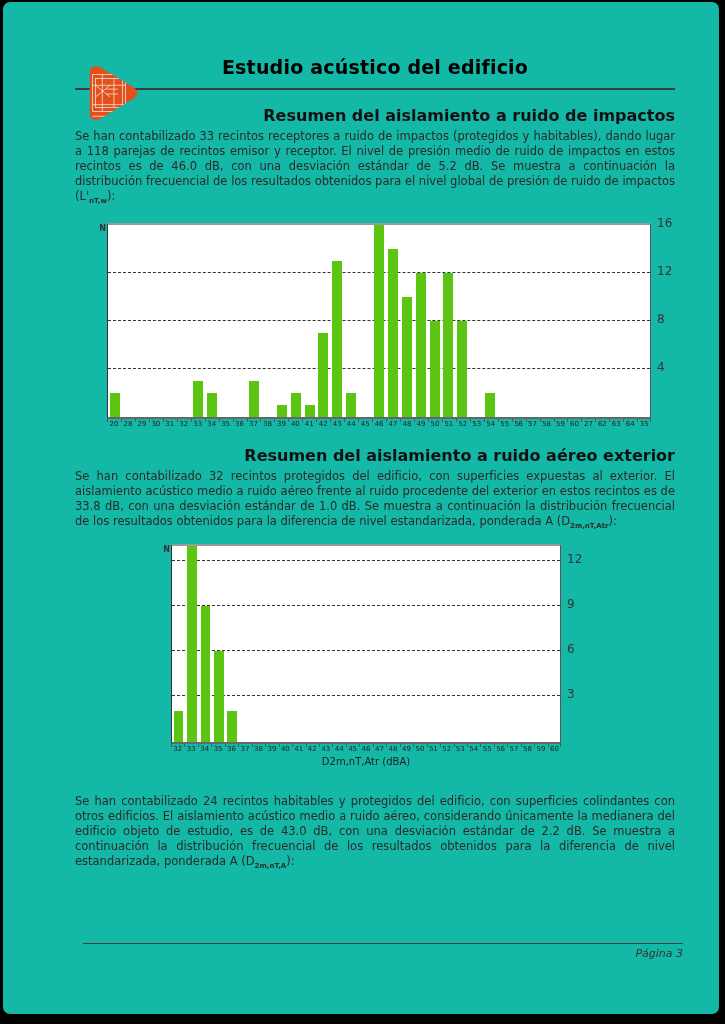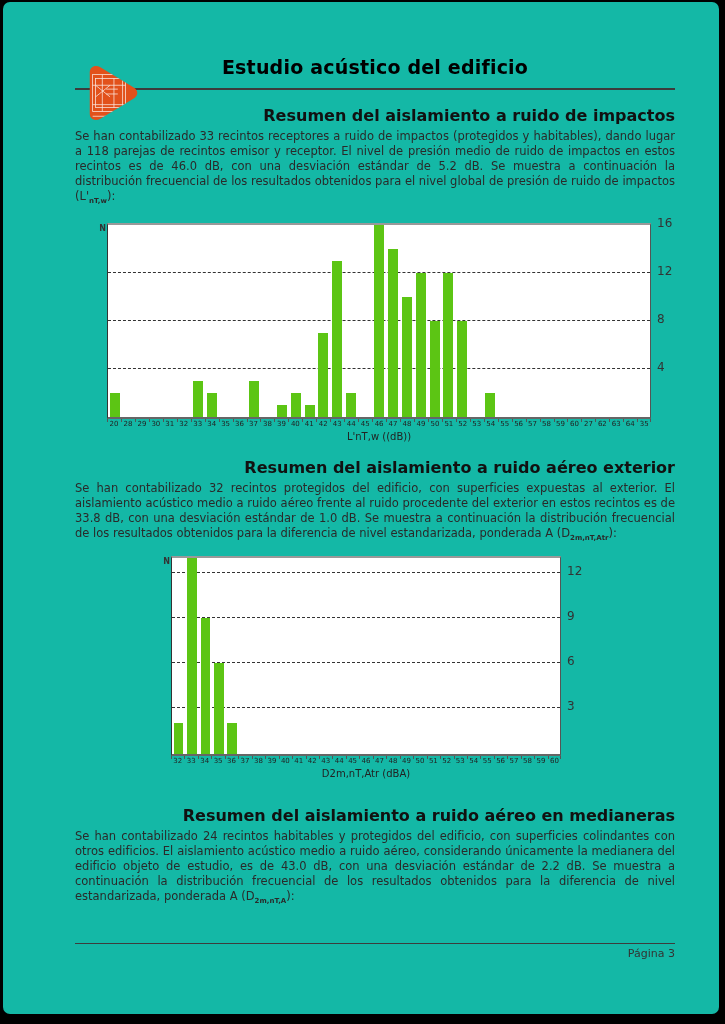--- a/index.html
+++ b/index.html
@@ -85,21 +85,21 @@
     content:"";position:absolute;left:0;top:0;width:1px;height:3px;background:#555;
   }
   .xrow::after{
     content:"";position:absolute;right:0;top:0;width:1px;height:3px;background:#555;
   }
   .xcaption{
     text-align:center;font-size:10px;color:#222;margin-top:1px;
   }
   
   .footer{
-    position:absolute;left:72px;width:600px;top:941px;
+    position:absolute;left:80px;width:600px;top:941px;font-style:italic;
   }
   .footer-rule{border:none;border-top:1.5px solid #3c3c3c;margin:0 0 3px 0;}
   .page-num{text-align:right;font-size:11px;color:#333;}
 </style>
 </head>
 <body>
 
 <div class="page">
   <div class="content">
 
@@ -197,21 +197,20 @@
           <span>57</span>
           <span>58</span>
           <span>59</span>
           <span>60</span>
           <span>27</span>
           <span>62</span>
           <span>63</span>
           <span>64</span>
           <span>35</span>
         </div>
-      <div class="xcaption">L'nT,w ((dB))</div>
     </div>
 
     <div class="section">
       <h2>Resumen del aislamiento a ruido aéreo exterior</h2>
       <p><span>Se han contabilizado 32 recintos protegidos del edificio, con superficies expuestas al exterior. El aislamiento acústico medio a ruido aéreo frente al ruido procedente del exterior en estos recintos es de 33.8 dB, con una desviación estándar de 1.0 dB. Se muestra a continuación la distribución frecuencial de los resultados obtenidos para la diferencia de nivel estandarizada, ponderada A </span><span>(D</span><sub>2m,nT,Atr</sub><span>):</span></p>
     </div>
 
     <div class="chart chart2">
       <div class="plot">
         <span class="nlabel">N</span>
@@ -257,21 +256,20 @@
           <span>56</span>
           <span>57</span>
           <span>58</span>
           <span>59</span>
           <span>60</span>
         </div>
       <div class="xcaption">D2m,nT,Atr (dBA)</div>
     </div>
 
     <div class="section" style="margin-top:27px;">
-      <h2>Resumen del aislamiento a ruido aéreo en medianeras</h2>
       <p><span>Se han contabilizado 24 recintos habitables y protegidos del edificio, con superficies colindantes con otros edificios. El aislamiento acústico medio a ruido aéreo, considerando únicamente la medianera del edificio objeto de estudio, es de 43.0 dB, con una desviación estándar de 2.2 dB. Se muestra a continuación la distribución frecuencial de los resultados obtenidos para la diferencia de nivel estandarizada, ponderada A </span><span>(D</span><sub>2m,nT,A</sub><span>):</span></p>
     </div>
 
   </div>
 
   <div class="footer">
     <hr class="footer-rule">
     <div class="page-num">Página 3</div>
   </div>
 </div>

